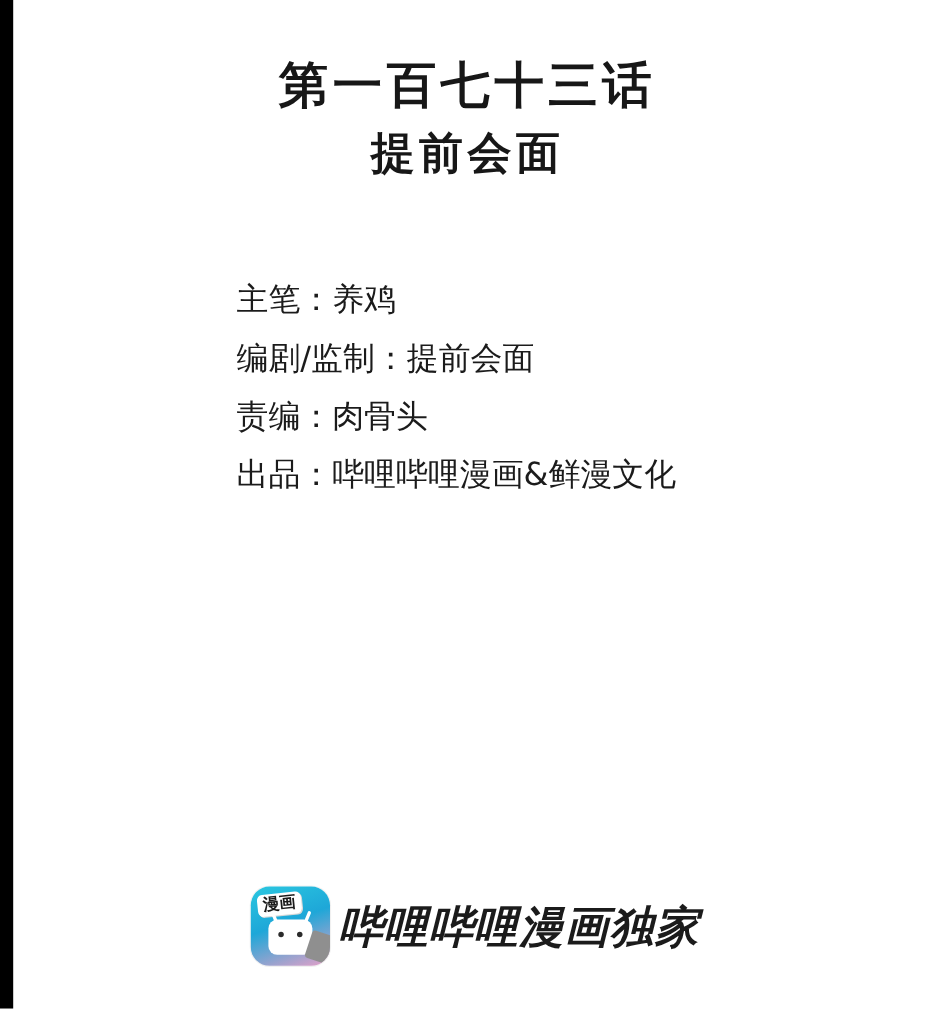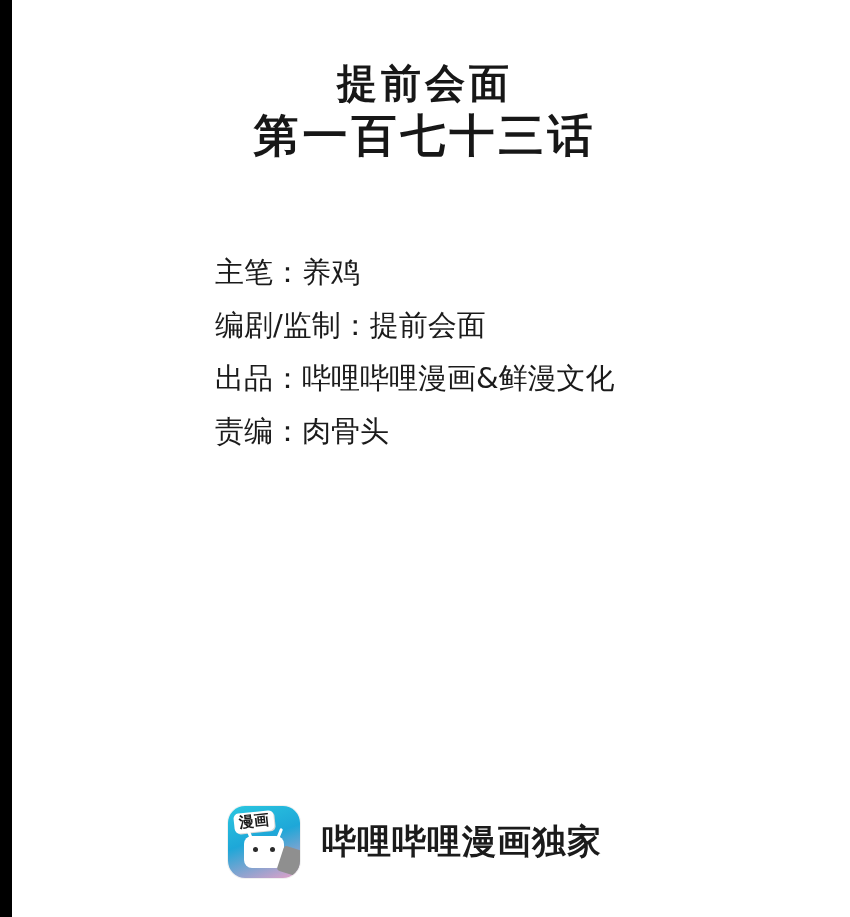--- a/index.html
+++ b/index.html
@@ -129,45 +129,46 @@
     right: -2px;
     bottom: 4px;
     width: 22px;
     height: 26px;
     background: #8f8f8f;
     border-radius: 3px;
     transform: rotate(18deg);
   }
   .footer-text {
     font-family: "DejaVu Sans", sans-serif;
-    font-size: 34px;
+    font-size: 40px;
     font-weight: bold;
     color: #1b1b1b;
-    margin-left: 22px;
+    margin-left: 8px;
     letter-spacing: 1px;
     white-space: nowrap;
+    font-style: italic;
   }
 </style>
 </head>
 <body>
 
 <div class="page">
 
   <div class="left-bar"></div>
 
   <div class="title-block">
+    <div class="title-line l1">第一百七十三话</div>
     <div class="title-line l2">提前会面</div>
-    <div class="title-line l1">第一百七十三话</div>
   </div>
 
   <div class="credits">
     <div class="credit-row">主笔：养鸡</div>
     <div class="credit-row">编剧/监制：提前会面</div>
+    <div class="credit-row">责编：肉骨头</div>
     <div class="credit-row">出品：哔哩哔哩漫画&amp;鲜漫文化</div>
-    <div class="credit-row">责编：肉骨头</div>
   </div>
 
   <div class="footer">
     <div class="app-logo">
       <div class="badge">漫画</div>
       <div class="ear-l"></div>
       <div class="ear-r"></div>
       <div class="face"></div>
       <div class="swatch"></div>
     </div>

